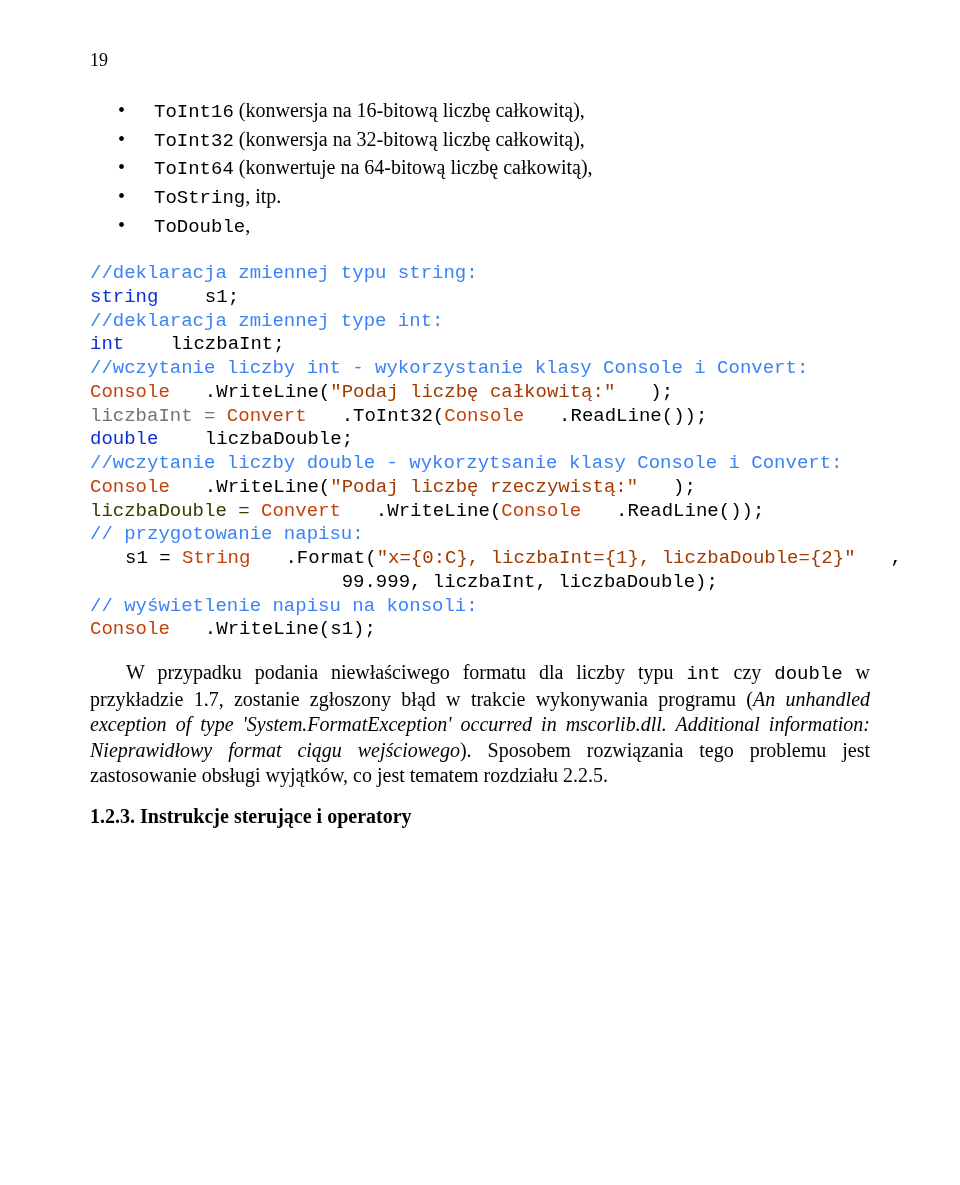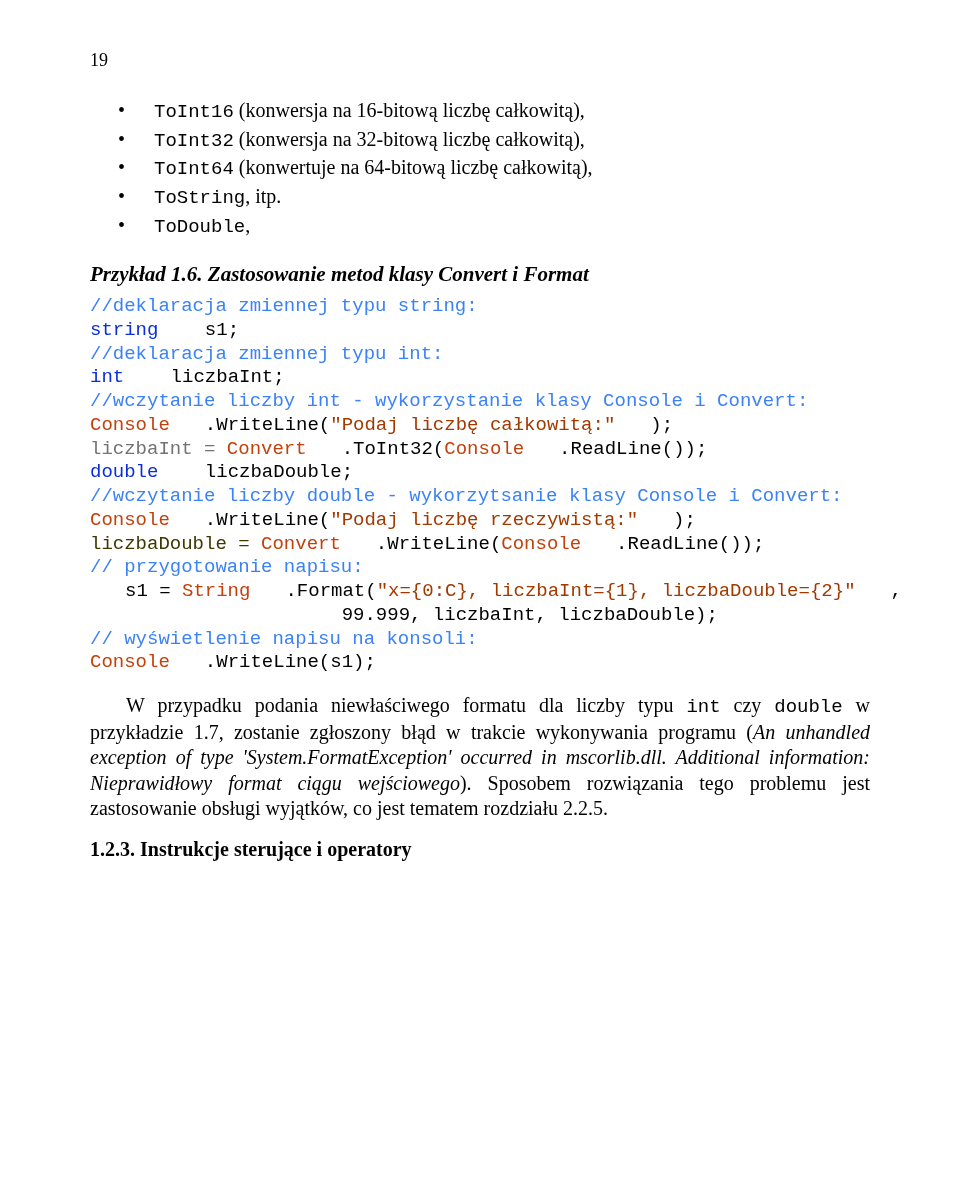--- a/index.html
+++ b/index.html
@@ -73,25 +73,24 @@
   </div>
 
   <ul class="bullets">
     <li><span class="mono">ToInt16</span><span> (konwersja na 16-bitową liczbę całkowitą),</span></li>
     <li><span class="mono">ToInt32</span><span> (konwersja na 32-bitową liczbę całkowitą),</span></li>
     <li><span class="mono">ToInt64</span><span> (konwertuje na 64-bitową liczbę całkowitą),</span></li>
     <li><span class="mono">ToString</span><span>, itp.</span></li>
     <li><span class="mono">ToDouble</span><span>,</span></li>
   </ul>
 
-  <div class="italic-bold">Przykład 1.6. Zastosowanie metod klasy Convert i Format</div>
 
   <div class="code-block"><span class="c-green">//deklaracja zmiennej typu string:</span>
 <span class="c-blue">string</span><span class="c-black"> s1;</span>
-<span class="c-green">//deklaracja zmiennej typu int:</span>
+<span class="c-green">//deklaracja zmiennej type int:</span>
 <span class="c-blue">int</span><span class="c-black"> liczbaInt;</span>
 <span class="c-green">//wczytanie liczby int - wykorzystanie klasy Console i Convert:</span>
 <span class="c-teal">Console</span><span class="c-black">.WriteLine(</span><span class="c-brown">"Podaj liczbę całkowitą:"</span><span class="c-black">);</span>
 <span class="c-label1">liczbaInt = </span><span class="c-teal">Convert</span><span class="c-black">.ToInt32(</span><span class="c-teal">Console</span><span class="c-black">.ReadLine());</span>
 <span class="c-blue">double</span><span class="c-black"> liczbaDouble;</span>
 <span class="c-green">//wczytanie liczby double - wykorzytsanie klasy Console i Convert:</span>
 <span class="c-teal">Console</span><span class="c-black">.WriteLine(</span><span class="c-brown">"Podaj liczbę rzeczywistą:"</span><span class="c-black">);</span>
 <span class="c-label2">liczbaDouble = </span><span class="c-teal">Convert</span><span class="c-black">.WriteLine(</span><span class="c-teal">Console</span><span class="c-black">.ReadLine());</span>
 <span class="c-green">// przygotowanie napisu:</span>
 <span class="c-black">s1 = </span><span class="c-teal">String</span><span class="c-black">.Format(</span><span class="c-brown">"x={0:C}, liczbaInt={1}, liczbaDouble={2}"</span><span class="c-black">,</span>

